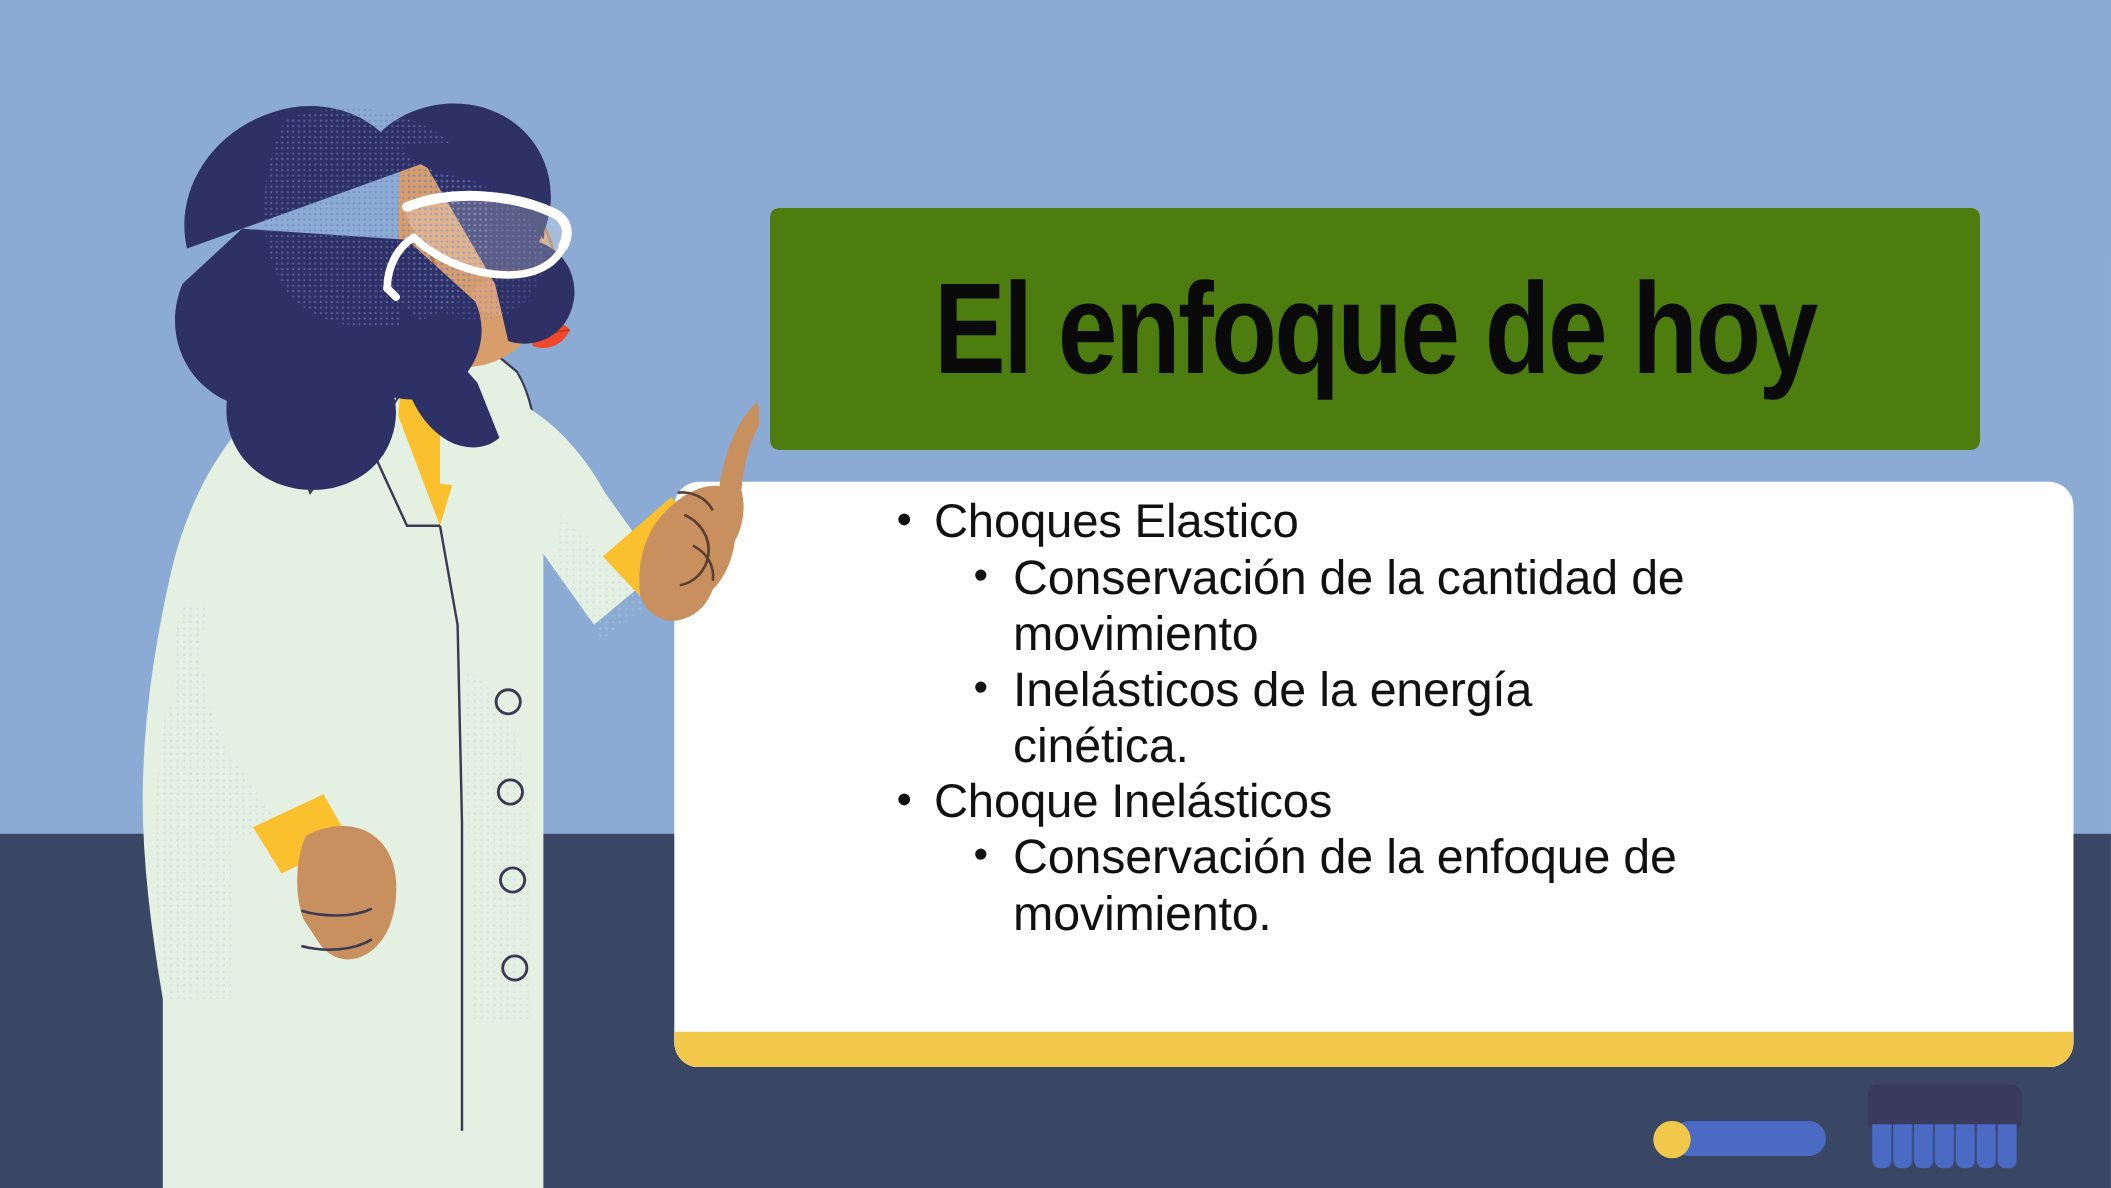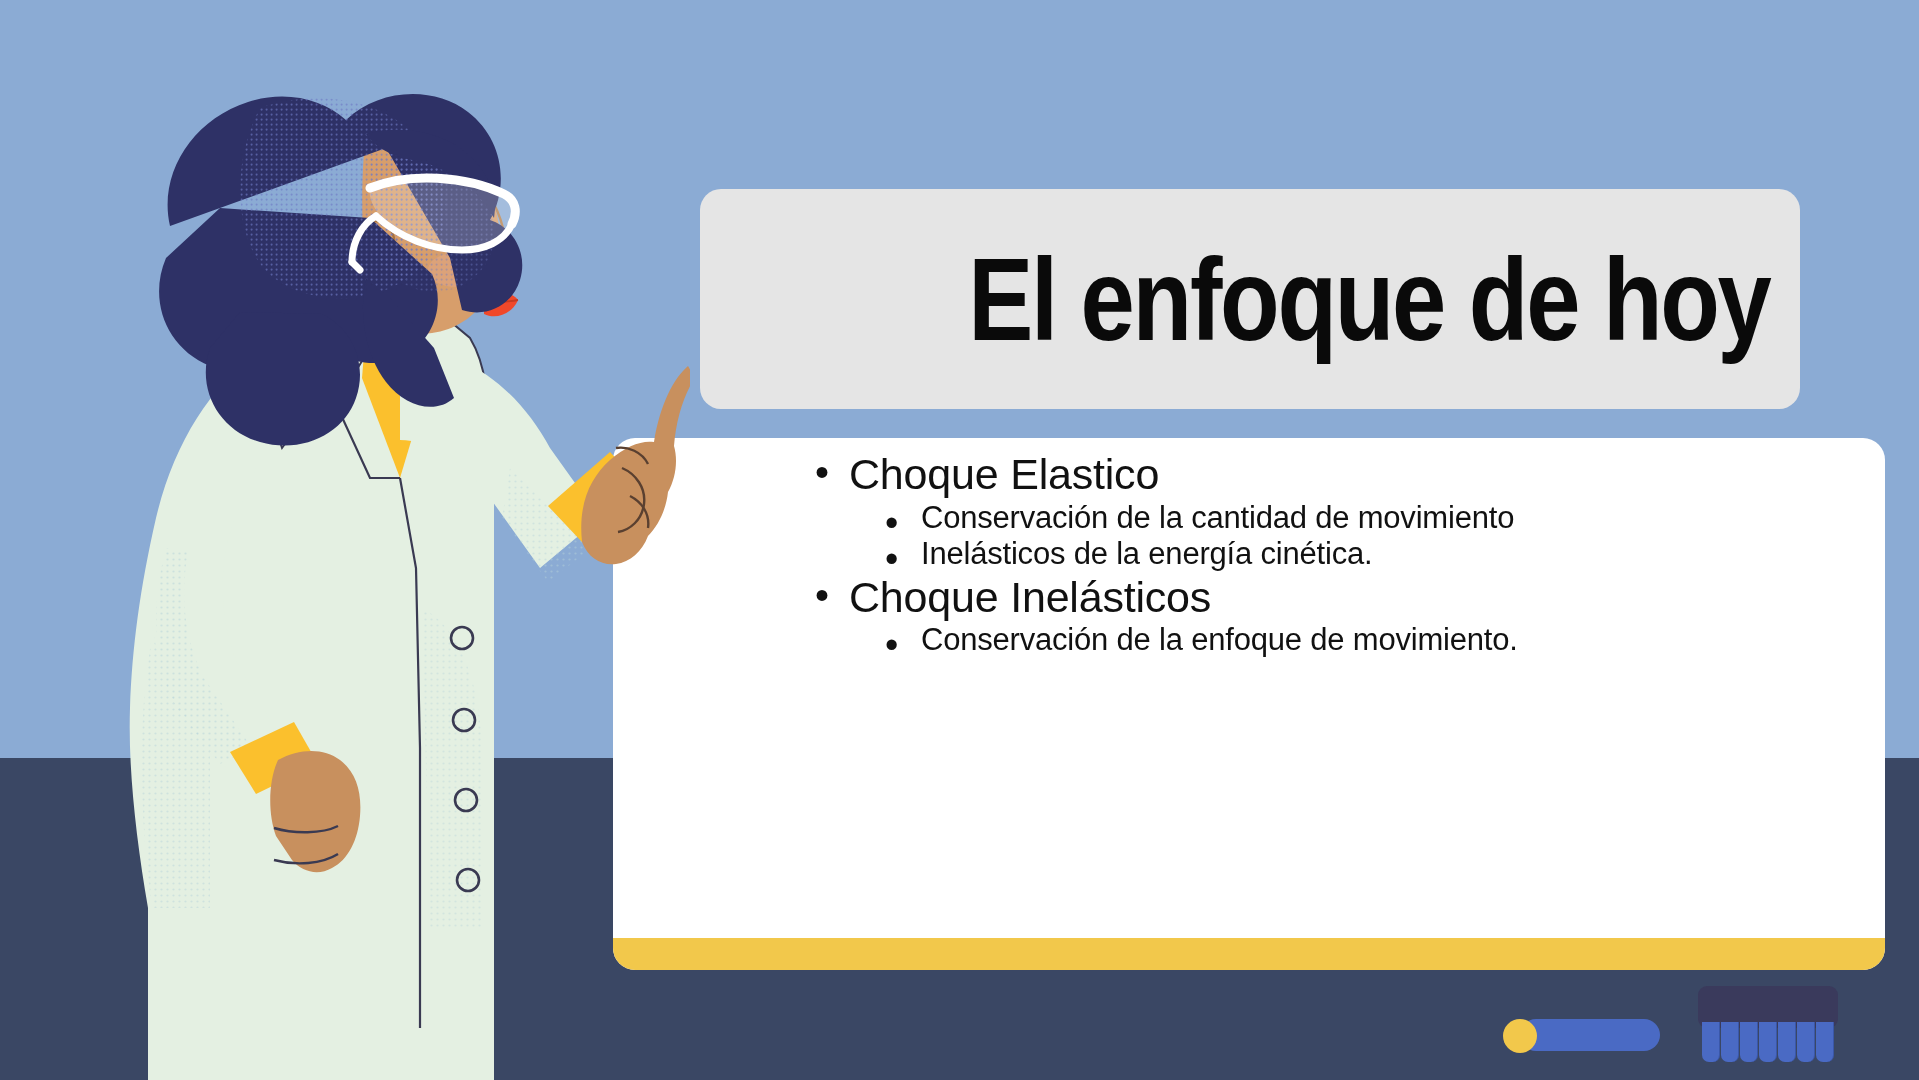--- a/index.html
+++ b/index.html
@@ -17,22 +17,22 @@
     background:#8BABD4;
   }
   .bg-lower {
     position:absolute; left:0; top:758px; width:1919px; height:322px;
     background:#3A4764;
   }
 
   
   #title-banner {
     position:absolute; left:700px; top:189px; width:1100px; height:220px;
-    background:#e5e5e5; border-radius:21px;
-    display:flex; align-items:center; justify-content:flex-end;
+    background:#4d7c0f; border-radius:8px;
+    display:flex; align-items:center; justify-content:center;
     z-index:6;
   }
   #title-text {
     font-family:"Liberation Sans", sans-serif;
     font-weight:bold; font-size:105px; color:#0A0A0A;
     letter-spacing:-2.5px;
     transform:scaleX(0.93) scaleY(1.12);
     white-space:nowrap; line-height:1;
   }
 
@@ -58,21 +58,21 @@
     letter-spacing:-0.2px; margin-bottom:1px;
   }
   ul.lvl1 > li.b1 > .txt1 { display:block; }
   li.b1 > .txt1::before {
     content:"\2022"; position:absolute; left:8px; top:-2px;
     font-size:40px; line-height:1.24;
   }
   ul.lvl2 { list-style:none; margin-left:30px; }
   ul.lvl2 > li.b2 {
     position:relative; padding-left:42px;
-    font-size:31px; line-height:1.16; color:#111;
+    font-size:44px; line-height:1.16; color:#111;
     letter-spacing:-0.2px; max-width:680px;
   }
   li.b2::before {
     content:"\2022"; position:absolute; left:6px; top:-1px;
     font-size:38px; line-height:1.27;
   }
 
   
   #marker {
     position:absolute; left:1520px; top:1019px;
@@ -117,21 +117,21 @@
 
   <div id="title-banner">
     <div id="title-text">El enfoque de hoy</div>
   </div>
 
   <div id="content-card">
     <div id="bullet-wrap">
       <ul class="lvl1">
 
         <li class="b1">
-          <span class="txt1">Choque Elastico</span>
+          <span class="txt1">Choques Elastico</span>
           <ul class="lvl2">
             <li class="b2">Conservación de la cantidad de movimiento</li>
             <li class="b2">Inelásticos de la energía cinética.</li>
           </ul>
         </li>
 
         <li class="b1">
           <span class="txt1">Choque Inelásticos</span>
           <ul class="lvl2">
             <li class="b2">Conservación de la enfoque de movimiento.</li>

